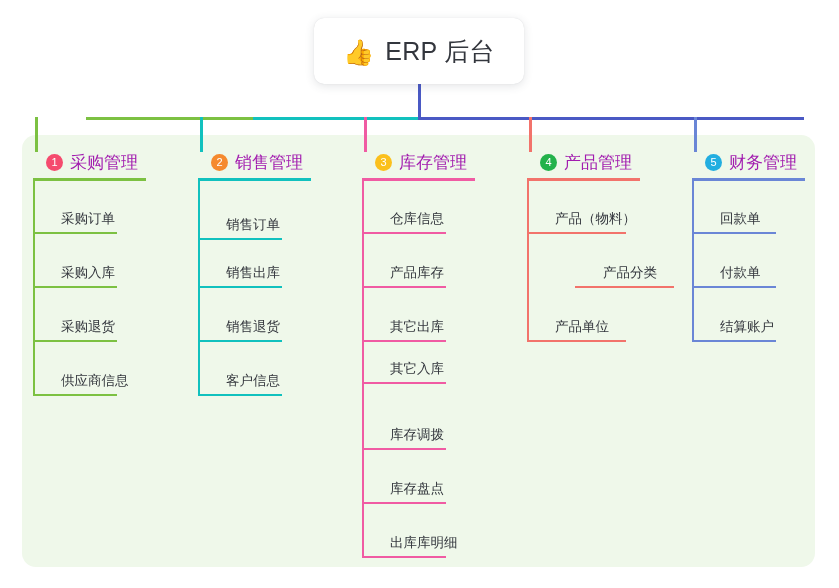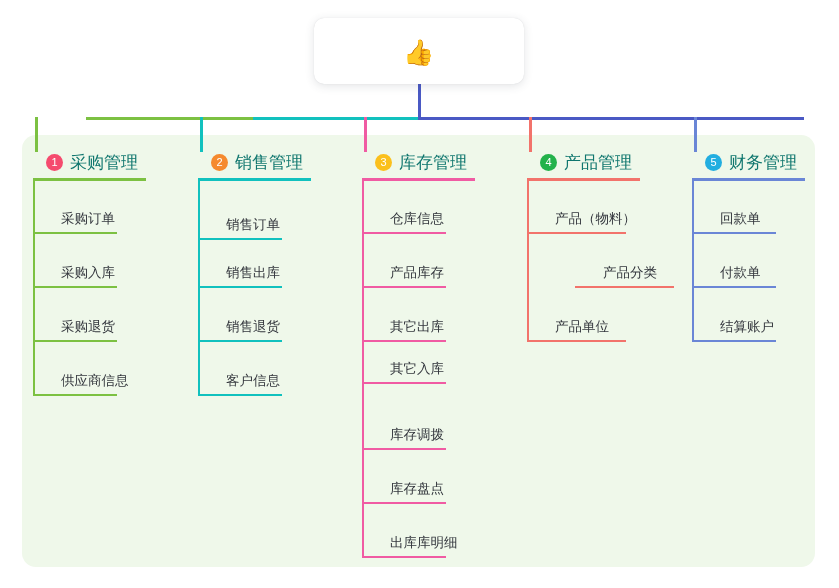--- a/index.html
+++ b/index.html
@@ -85,21 +85,21 @@
     border-radius: 50%;
     color: #ffffff;
     font-size: 11px;
     line-height: 17px;
     text-align: center;
     font-weight: normal;
     flex: none;
   }
   .col-title {
     font-size: 17px;
-    color: #0f766e;
+    color: #a21caf;
     white-space: nowrap;
   }
   .col-underline {
     position: absolute;
     left: 0;
     height: 3px;
   }
   .col-spine {
     position: absolute;
     width: 2px;
@@ -126,20 +126,21 @@
 </style>
 </head>
 <body>
 
 <div id="canvas">
 
   <div class="panel"></div>
 
   <div class="title-card">
     <span class="title-emoji">👍</span>
+    <span class="title-text">ERP 后台</span>
   </div>
 
   <div id="connectors">
       <div class="line" style="left: 418px; top: 84px; width: 3px; height: 36px; background: rgb(74, 89, 196);"></div>
       <div class="line" style="left: 86px; top: 117px; width: 167px; height: 3px; background: rgb(124, 193, 66);"></div>
       <div class="line" style="left: 253px; top: 117px; width: 165px; height: 3px; background: rgb(17, 193, 190);"></div>
       <div class="line" style="left: 418px; top: 117px; width: 386px; height: 3px; background: rgb(74, 89, 196);"></div>
       <div class="line" style="left: 35px; top: 117px; width: 3px; height: 35px; background: rgb(124, 193, 66);"></div>
       <div class="line" style="left: 200px; top: 117px; width: 3px; height: 35px; background: rgb(17, 193, 190);"></div>
       <div class="line" style="left: 364px; top: 117px; width: 3px; height: 35px; background: rgb(240, 91, 163);"></div>

